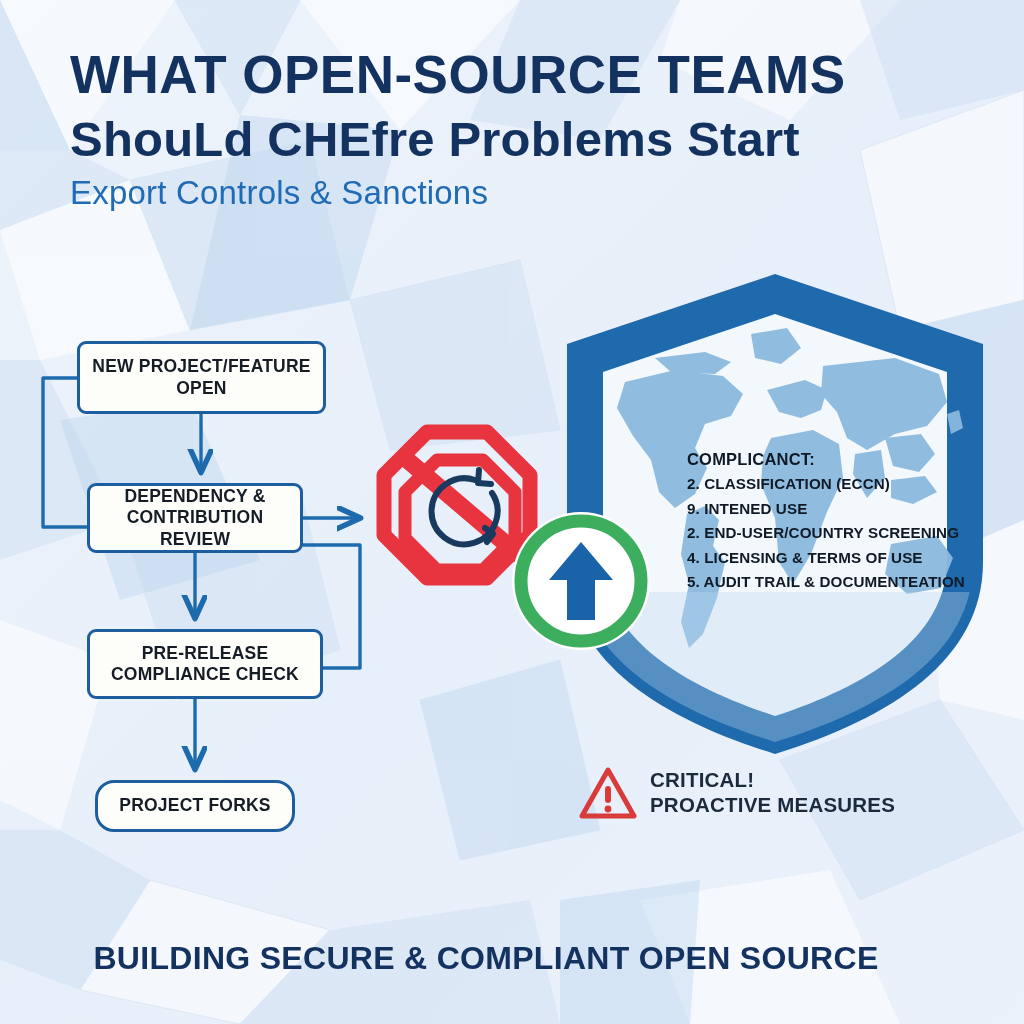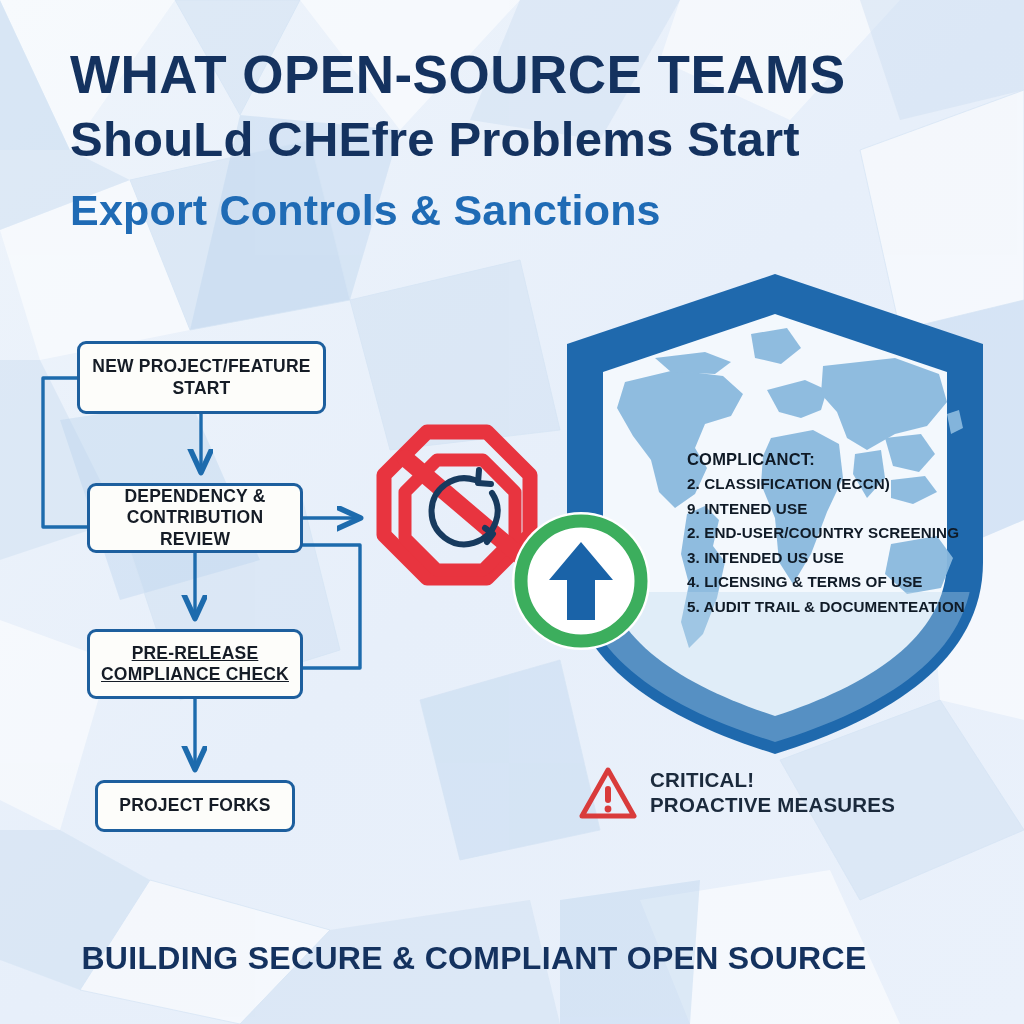--- a/index.html
+++ b/index.html
@@ -23,22 +23,22 @@
   .title-wrap{position:absolute;left:70px;top:48px;width:900px;}
   .title-l1{
     font-size:53px;font-weight:bold;letter-spacing:.5px;
     color:#14325f;line-height:1.02;white-space:nowrap;
   }
   .title-l2{
     font-size:49px;font-weight:bold;letter-spacing:.2px;
     color:#14325f;line-height:1.06;margin-top:12px;white-space:nowrap;
   }
   .subtitle{
-    font-size:43px;font-weight:bold;color:#1f6bb5;
-    margin-top:20px;letter-spacing:.2px;white-space:nowrap;
+    font-size:33px;font-weight:normal;color:#1f6bb5;
+    margin-top:8px;letter-spacing:.2px;white-space:nowrap;
   }
 
   
   #flow{position:absolute;left:0;top:0;width:420px;height:900px;}
   .fbox{
     position:absolute;
     background:#fdfdfa;
     border:3px solid #1d5f9e;
     border-radius:9px;
     box-sizing:border-box;
@@ -46,22 +46,22 @@
     text-align:center;
     color:#151c26;
     font-weight:bold;
     font-size:17.5px;
     line-height:1.22;
     letter-spacing:.2px;
     padding:4px 10px;
   }
   #box1{left:77px;top:341px;width:249px;height:73px;}
   #box2{left:87px;top:483px;width:216px;height:70px;justify-content:center;}
-  #box3{left:87px;top:629px;width:216px;height:70px;text-decoration:underline;}
-  #box4{left:95px;top:780px;width:200px;height:52px;}
+  #box3{left:87px;top:629px;width:236px;height:70px;}
+  #box4{left:95px;top:780px;width:200px;height:52px;border-radius:19px;}
 
   
   #shield{position:absolute;left:555px;top:262px;width:440px;height:495px;}
 
   
   .checklist{
     position:absolute;left:659px;top:450px;width:300px;
     color:#0f1a26;
     margin-left:28px;
   }
@@ -75,21 +75,21 @@
   #warn{position:absolute;left:578px;top:762px;width:380px;height:80px;}
   #warn-svg{position:absolute;left:0;top:2px;}
   .warn-text{
     position:absolute;left:72px;top:5px;
     font-size:20.5px;font-weight:bold;color:#1b2a3c;
     line-height:1.22;letter-spacing:.2px;
   }
 
   
   .banner{
-    position:absolute;left:0;top:940px;width:948px;
+    position:absolute;left:12px;top:940px;width:948px;
     text-align:center;
     font-size:32px;font-weight:bold;color:#14325f;
     letter-spacing:.3px;white-space:nowrap;
   }
 </style>
 </head>
 <body>
 
 <div id="stage">
 
@@ -168,21 +168,21 @@
 
       <path d="M303,545 L360,545 L360,668 L303,668"></path>
 
       <path d="M195,553 L195,616" marker-end="url(#ah)"></path>
 
       <path d="M195,699 L195,767" marker-end="url(#ah)"></path>
     </g>
   </svg>
 
   <div class="fbox" id="box1">
-    <span>NEW PROJECT/FEATURE START</span>
+    <span>NEW PROJECT/FEATURE OPEN</span>
   </div>
   <div class="fbox" id="box2">
     <span>DEPENDENCY &amp; CONTRIBUTION REVIEW</span>
   </div>
   <div class="fbox" id="box3">
     <span>PRE-RELEASE COMPLIANCE CHECK</span>
   </div>
   <div class="fbox" id="box4">
     <span>PROJECT FORKS</span>
   </div>
@@ -235,21 +235,20 @@
         <rect x="0" y="330" width="440" height="170"></rect>
       </g>
     </g>
   </svg>
 
   <div class="checklist">
     <div class="cl-head">COMPLICANCT:</div>
     <div class="cl-item">2. CLASSIFICATION (ECCN)</div>
     <div class="cl-item">9. INTENED USE</div>
     <div class="cl-item">2. END-USER/COUNTRY SCREENING</div>
-    <div class="cl-item">3. INTENDED US USE</div>
     <div class="cl-item">4. LICENSING &amp; TERMS OF USE</div>
     <div class="cl-item">5. AUDIT TRAIL &amp; DOCUMENTEATION</div>
   </div>
 
   <svg id="icons" viewBox="0 0 290 245">
 
     <g>
       <g fill="none" stroke="#e8343f" stroke-width="15" stroke-linejoin="round">
         <polygon points="52,12 112,12 155,55 155,115 112,158 52,158 9,115 9,55"></polygon>
       </g>

